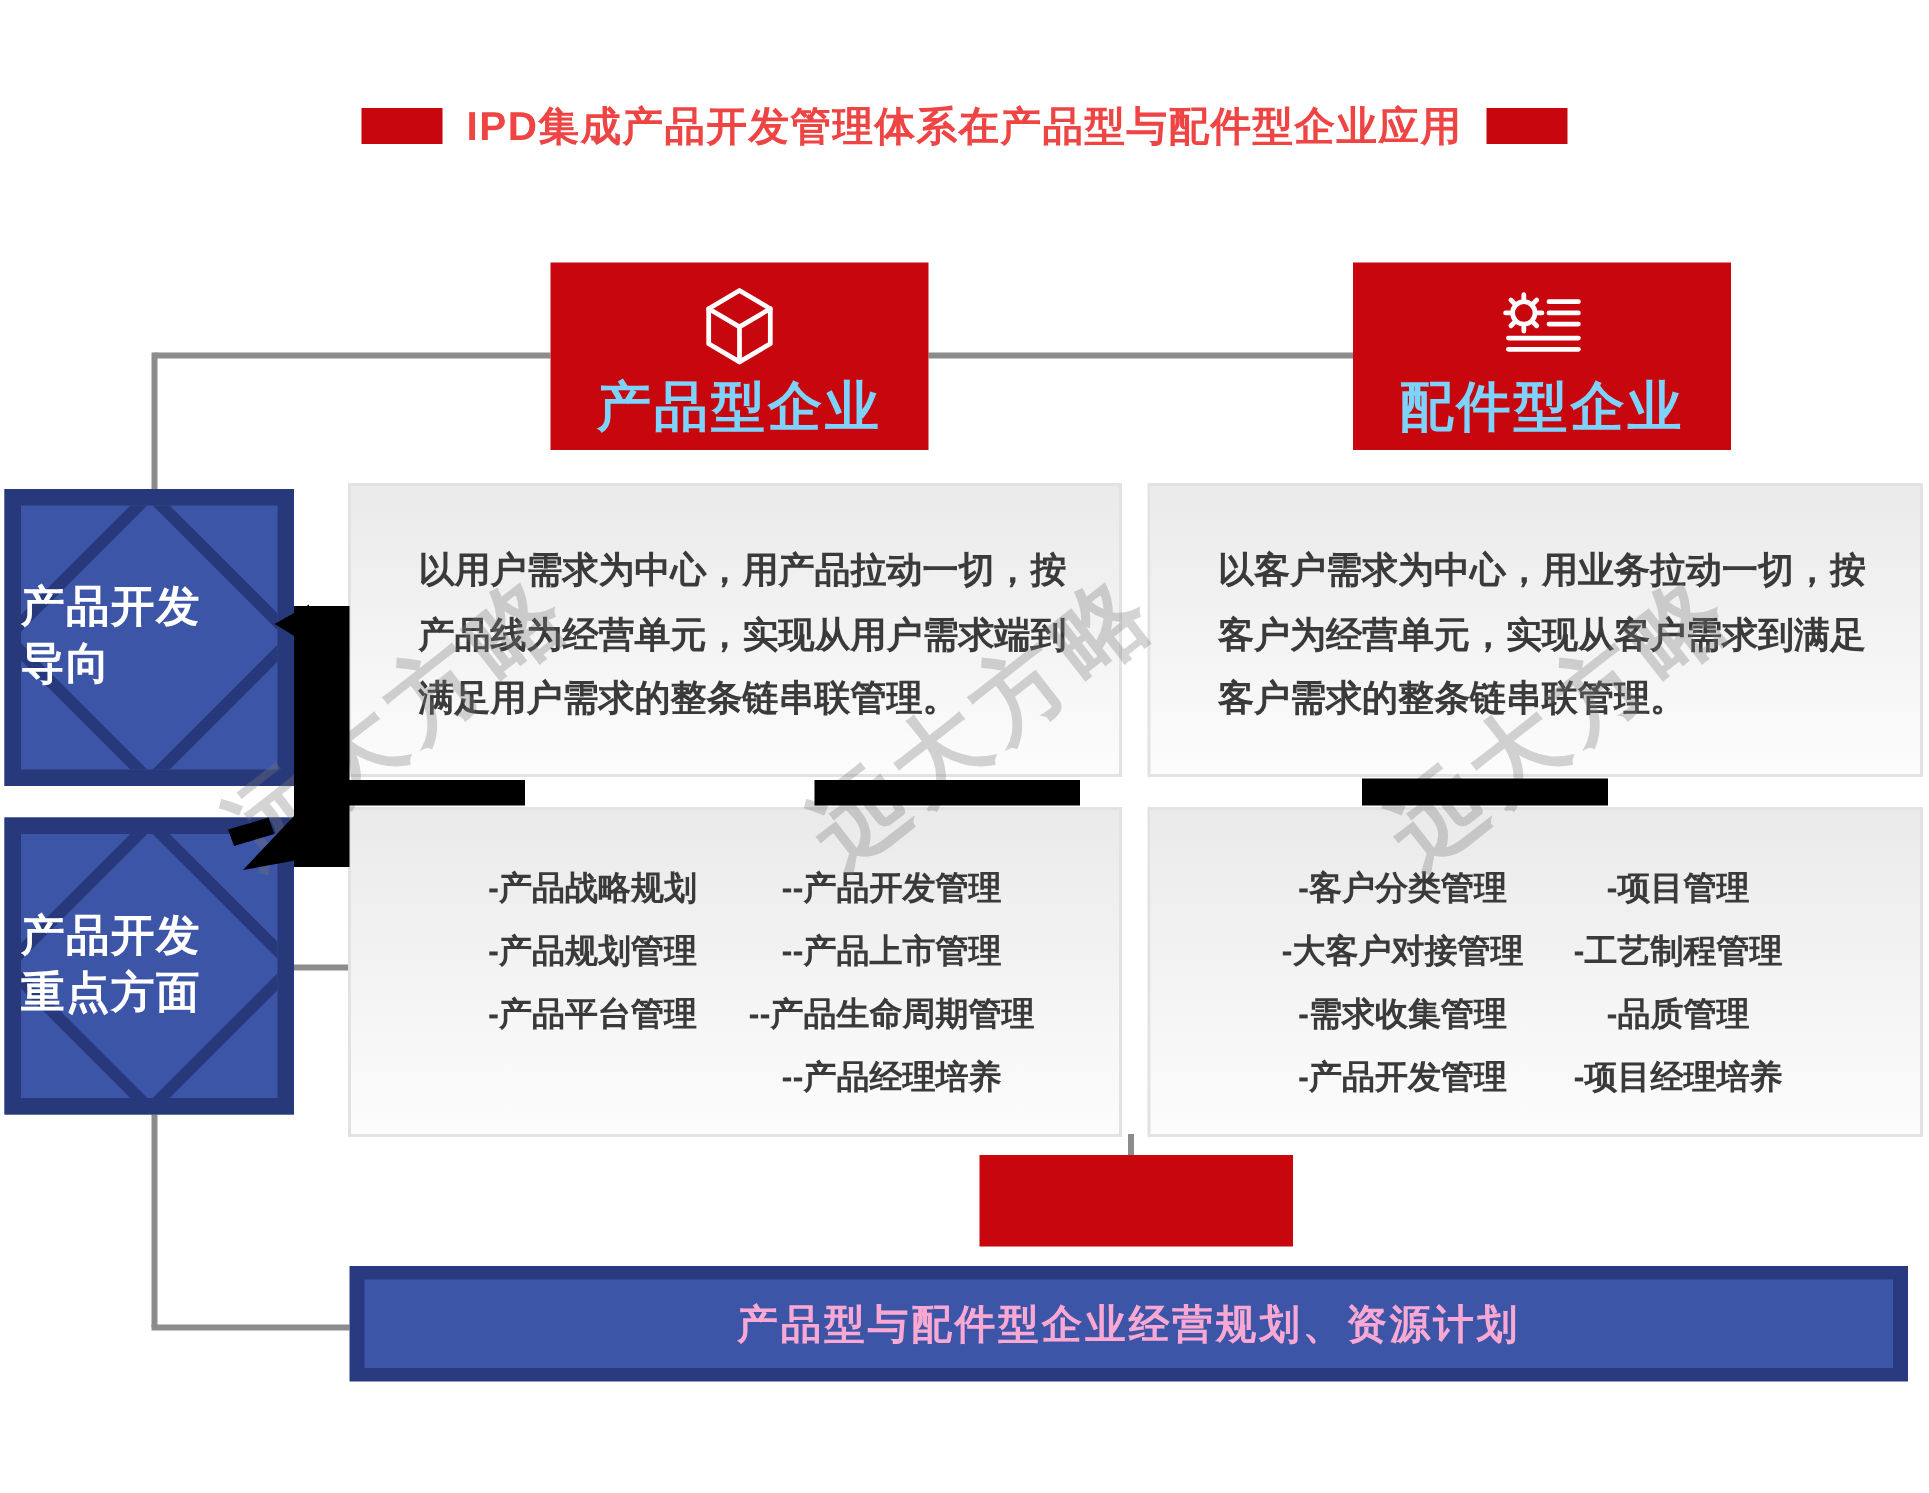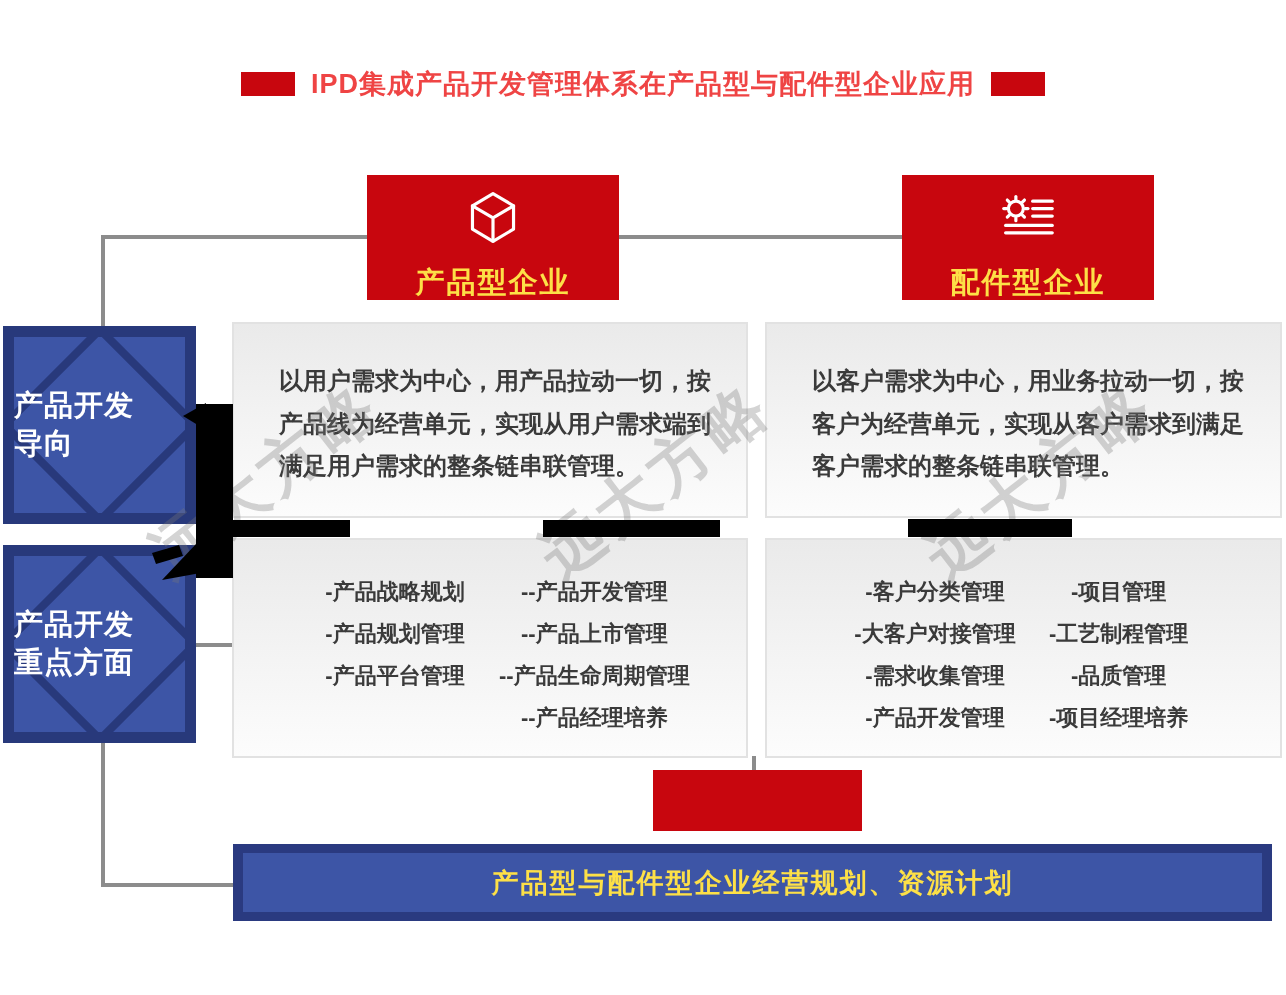--- a/index.html
+++ b/index.html
@@ -9,21 +9,21 @@
   .connectors{z-index:1;}
   .annotations{z-index:6;}
 
   
   .title-row{position:absolute;left:0;right:0;top:66px;display:flex;justify-content:center;align-items:center;gap:16px;z-index:2;}
   .title-accent{width:54px;height:24px;background:var(--red);}
   .page-title{font-size:27px;font-weight:bold;color:#ef4444;letter-spacing:1px;white-space:nowrap;}
 
   
   .hdr{position:absolute;width:252px;height:125px;background:var(--red);z-index:2;display:flex;flex-direction:column;align-items:center;justify-content:flex-start;padding-top:14px;box-sizing:border-box;}
-  .hdr .lbl{color:#fde047;font-size:29px;font-weight:bold;margin-top:18px;letter-spacing:2px;}
+  .hdr .lbl{color:#7dd3fc;font-size:36px;font-weight:bold;margin-top:2px;letter-spacing:2px;}
   .hdr1{left:367px;top:175px;}
   .hdr2{left:902px;top:175px;}
   .hdr svg{display:block;}
 
   
   .square{position:absolute;left:3px;width:193px;height:198px;background:#3D55A6;border:11px solid #28397B;box-sizing:border-box;z-index:2;overflow:hidden;}
   .sq1{top:326px;}
   .sq2{top:545px;}
   .diamond{position:absolute;left:50%;top:50%;width:127px;height:127px;border:8px solid #28397B;transform:translate(-50%,-50%) rotate(45deg);}
   .sq-text{position:absolute;inset:0;display:flex;flex-direction:column;align-items:flex-start;justify-content:center;color:#fff;font-size:29px;font-weight:bold;line-height:1.3;z-index:2;letter-spacing:1px;}
@@ -39,21 +39,21 @@
   .list1 .cols{padding-left:57px;}
   .list2 .cols{padding-left:54px;}
   .list1 .col:first-child{width:208px;}
   .list2 .col:first-child{width:228px;}
   .col .item{font-size:22px;font-weight:bold;color:#3A3A3A;line-height:42px;white-space:nowrap;}
 
   
   .red-rect{position:absolute;left:653px;top:770px;width:209px;height:61px;background:var(--red);z-index:2;}
   .bottom-bar{position:absolute;left:233px;top:844px;width:1039px;height:77px;background:#2A3A80;z-index:2;}
   .bottom-bar .inner{position:absolute;inset:9px 10px;background:#3D55A6;display:flex;align-items:center;justify-content:center;}
-  .bottom-bar .inner span{color:#fde047;font-size:27px;font-weight:bold;letter-spacing:2px;}
+  .bottom-bar .inner span{color:#f9a8d4;font-size:27px;font-weight:bold;letter-spacing:2px;}
 
   
   .wm{position:absolute;width:280px;text-align:center;transform:rotate(-38deg);color:rgba(120,120,120,0.32);font-size:62px;font-weight:bold;letter-spacing:6px;z-index:3;white-space:nowrap;pointer-events:none;}
   .wm1{left:125px;top:438px;}
   .wm2{left:515px;top:438px;}
   .wm3{left:900px;top:438px;}
 </style>
 </head>
 <body>
 

